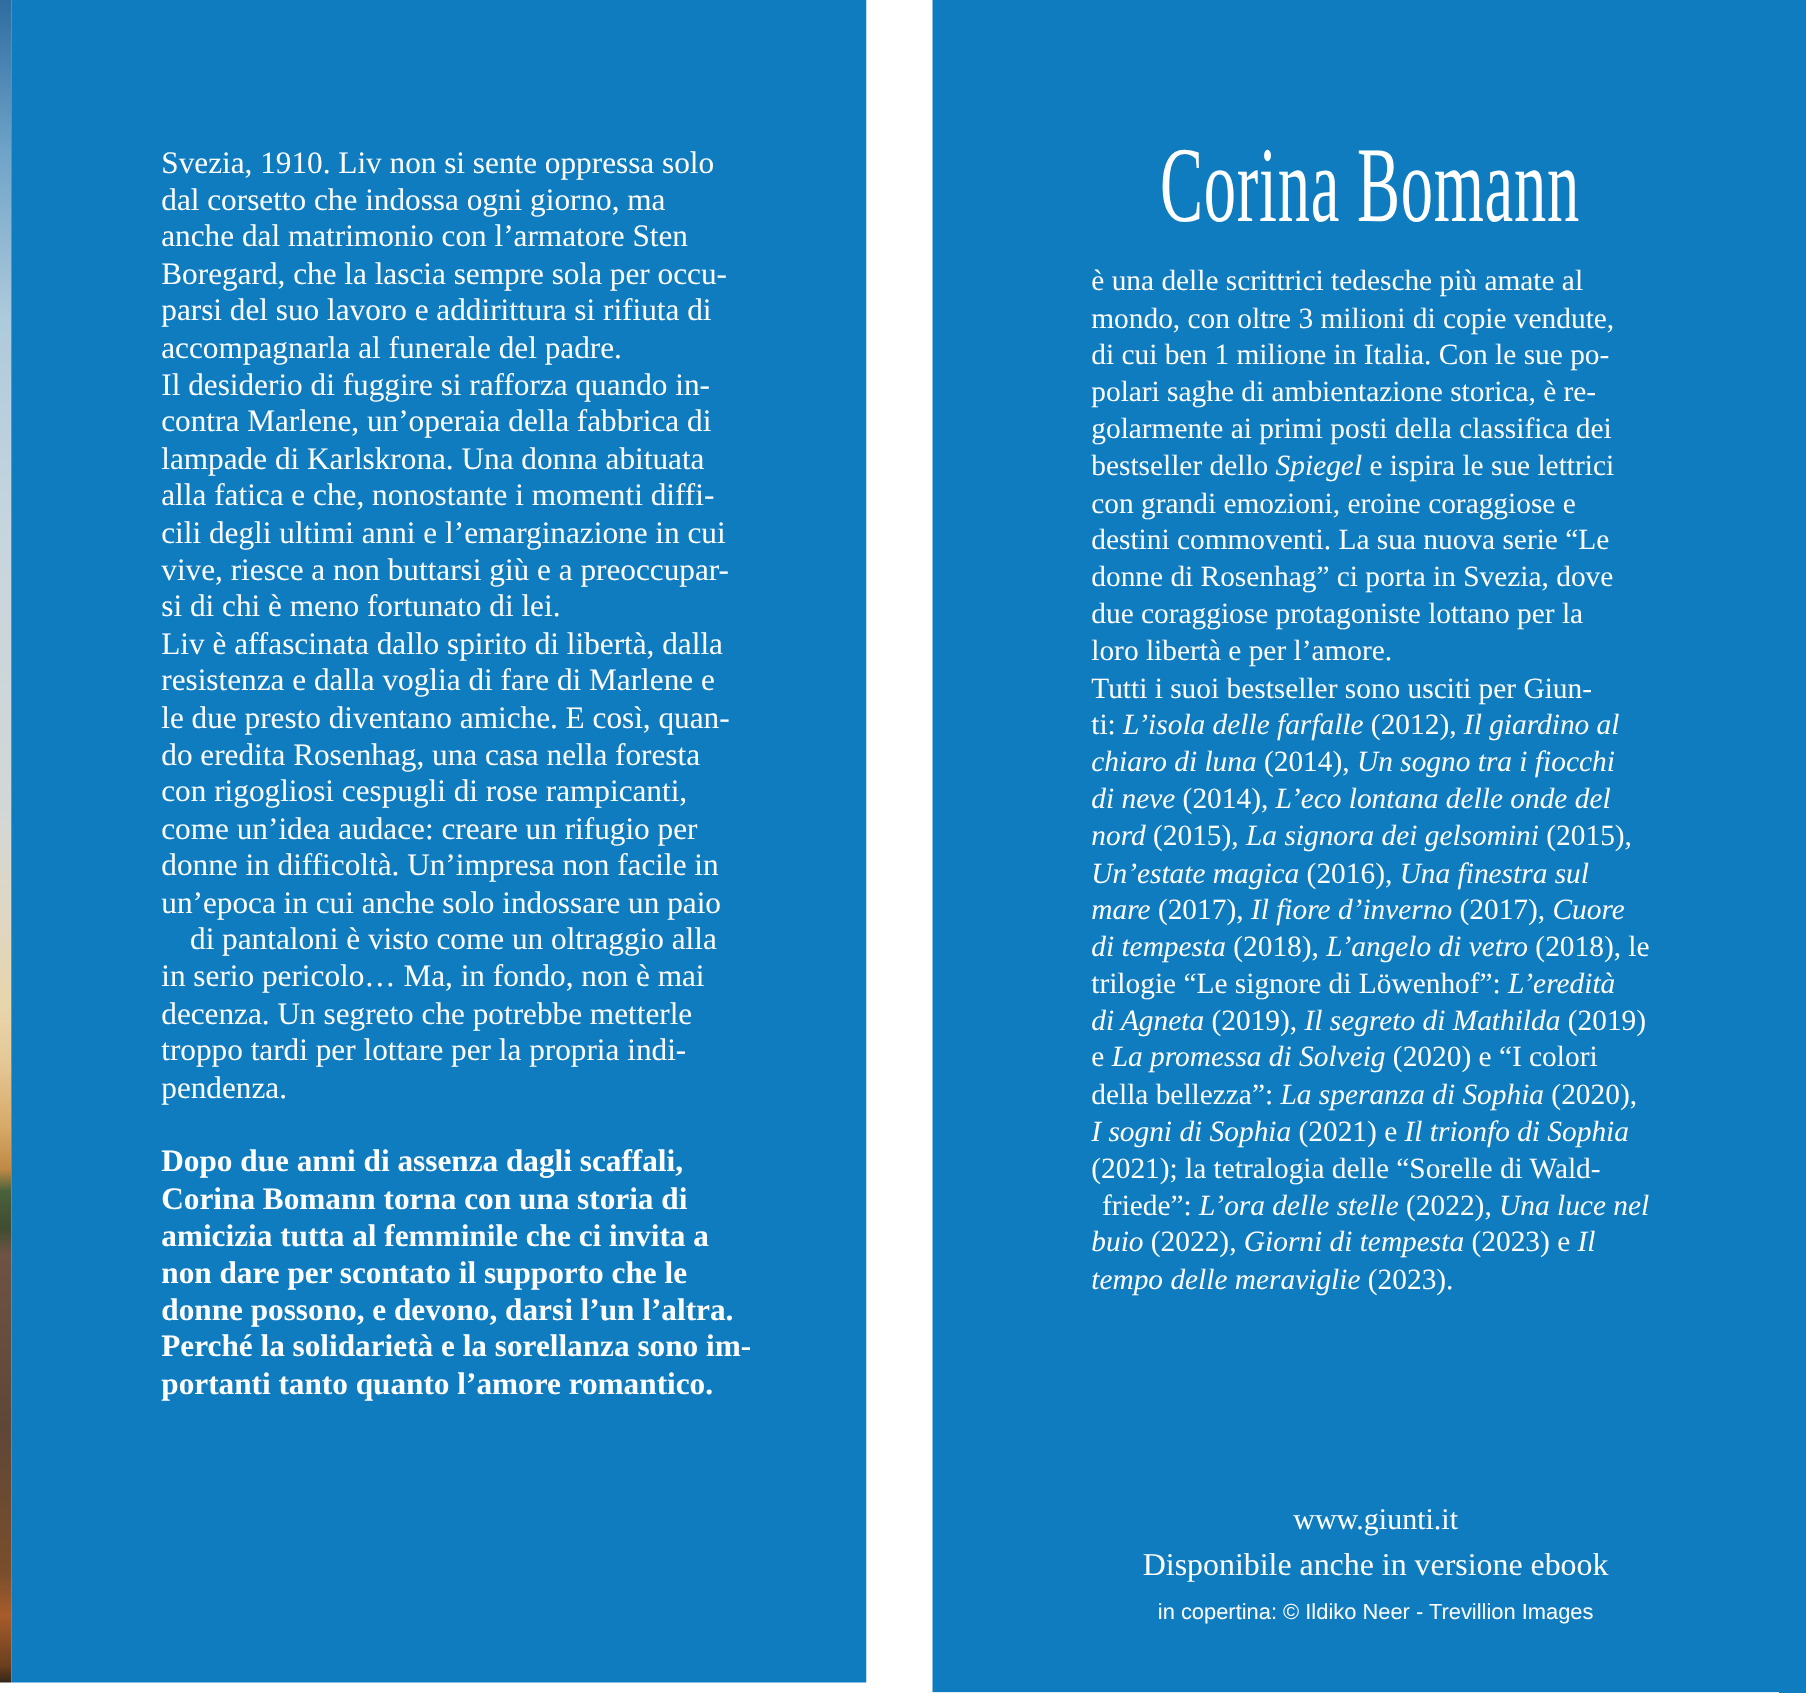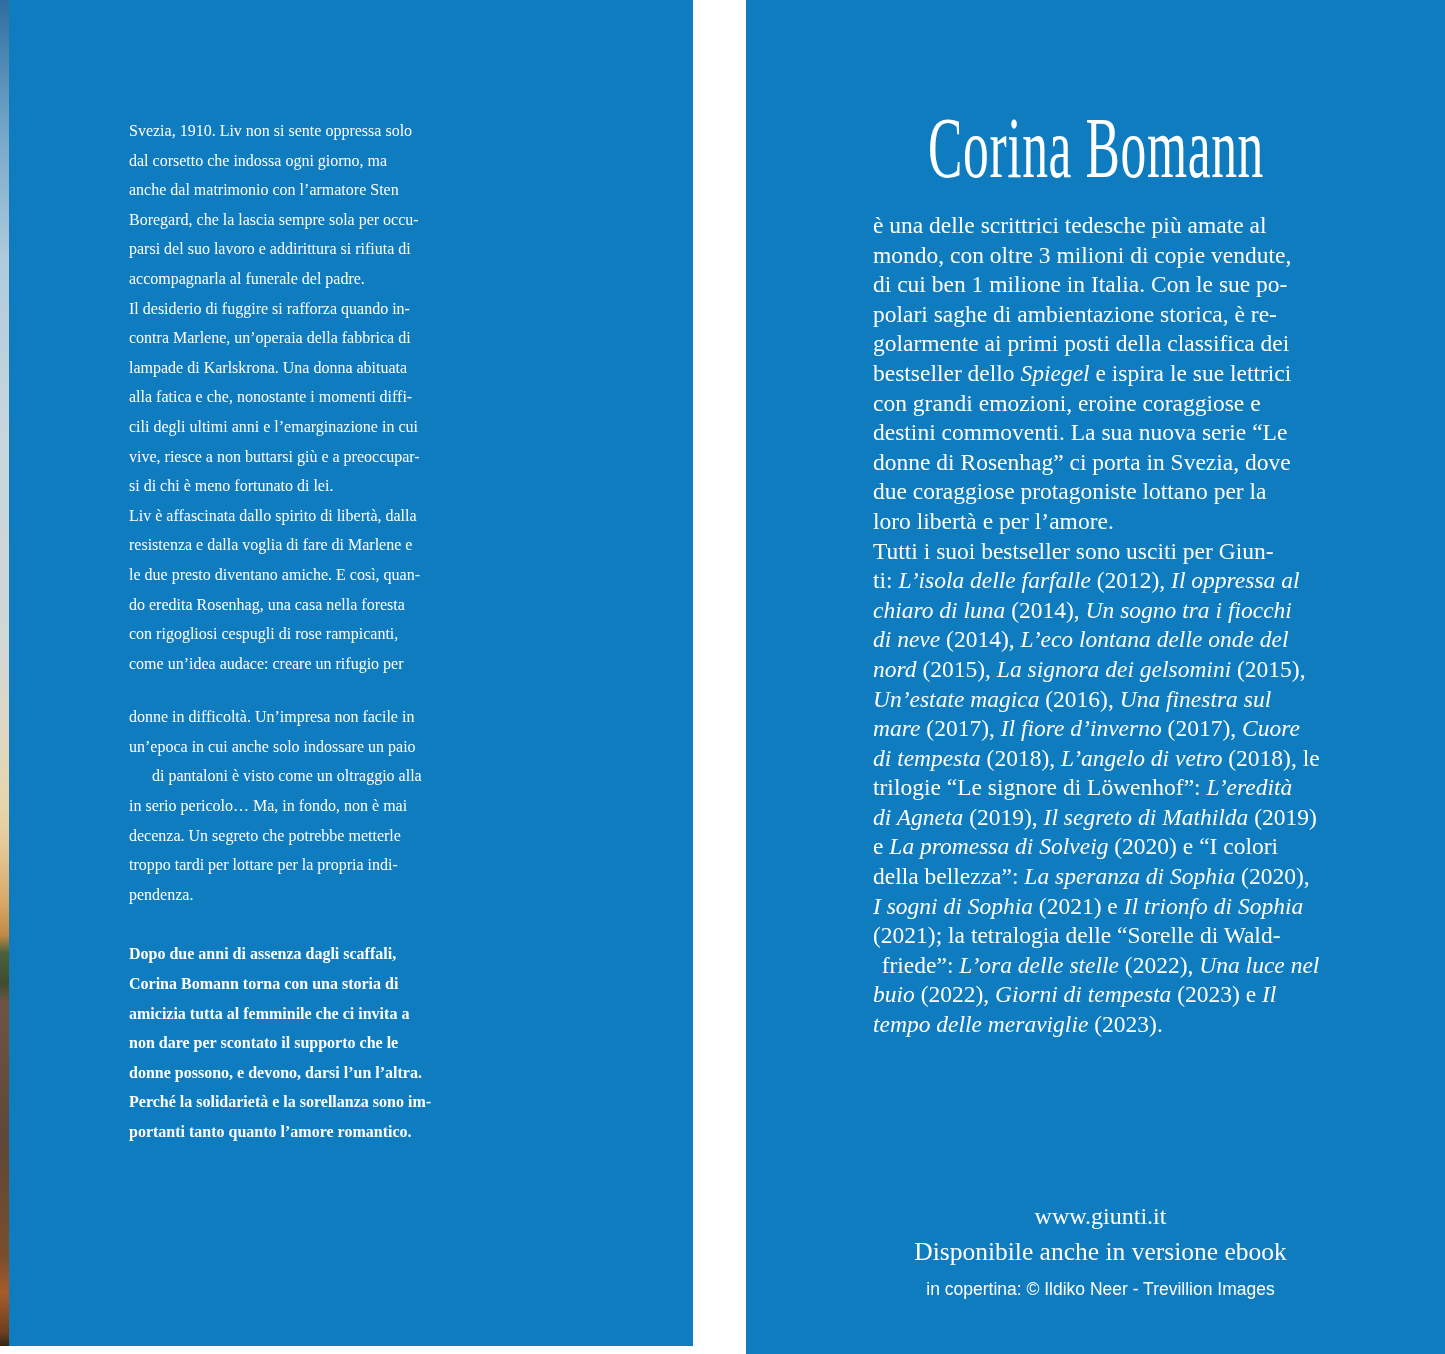--- a/index.html
+++ b/index.html
@@ -15,21 +15,21 @@
       #d2d7d6 48%, #ded7c4 54%, #e8d5ab 60%, #e5c897 63%,
       #d8a967 67%, #c08945 69.5%, #4a613c 70.8%, #3f4d2f 73%,
       #6d5442 74.5%, #5f4737 85%, #7a4e2c 93.5%, #a85c2b 96%,
       #6b3f1f 99%, #35261a 100%);
   }
   .panel { position:absolute; top:0; color:#ffffff; }
   .panel.left  { left:9px;   width:684px; height:1346px; }
   .panel.right { left:746px; width:699px; height:1354px; }
 
   .textblock { position:absolute; }
-  .left  .textblock { left:120px; top:116px; width:447px; font-size:16px; line-height:29.6px; }
+  .left  .textblock { left:120px; top:116px; width:447px; font-size:25px; line-height:29.6px; }
   .right .textblock { left:127px; top:211px; width:455px; font-size:23.5px; line-height:29.6px; }
 
   .para { margin:0; }
   .para.bold { font-weight:bold; }
   .para.gap  { margin-top:30px; }
   .pline { white-space:nowrap; text-align:left; }
 
   .title {
     position:absolute; top:105px; left:0; width:100%; margin:0;
     text-align:center; font-weight:normal; color:#ffffff;
@@ -70,21 +70,21 @@
           <div class="pline" style="word-spacing: 0px;">vive, riesce a non buttarsi giù e a preoccupar-</div>
           <div class="pline last">si di chi è meno fortunato di lei.</div>
         </div>
         <div class="para">
           <div class="pline" style="word-spacing: 0px;">Liv è affascinata dallo spirito di libertà, dalla</div>
           <div class="pline" style="word-spacing: 0px;">resistenza e dalla voglia di fare di Marlene e</div>
           <div class="pline" style="word-spacing: 0px;">le due presto diventano amiche. E così, quan-</div>
           <div class="pline" style="word-spacing: 0px;">do eredita Rosenhag, una casa nella foresta</div>
           <div class="pline" style="word-spacing: 0px;">con rigogliosi cespugli di rose rampicanti,</div>
           <div class="pline" style="word-spacing: 0px;">come un’idea audace: creare un rifugio per</div>
-          <div class="pline" style="word-spacing: 0px; margin-top: 24px;">donne in difficoltà. Un’impresa non facile in</div>
+          <div class="pline" style="word-spacing: 0px;">donne in difficoltà. Un’impresa non facile in</div>
           <div class="pline" style="word-spacing: 0px;">un’epoca in cui anche solo indossare un paio</div>
           <div class="pline" style="word-spacing: 0px; margin-left: 23px;">di pantaloni è visto come un oltraggio alla</div>
           <div class="pline" style="word-spacing: 0px;">in serio pericolo… Ma, in fondo, non è mai</div>
           <div class="pline" style="word-spacing: 0px;">decenza. Un segreto che potrebbe metterle</div>
           <div class="pline" style="word-spacing: 0px;">troppo tardi per lottare per la propria indi-</div>
           <div class="pline last">pendenza.</div>
         </div>
         <div class="para bold gap">
           <div class="pline" style="word-spacing: 0px;">Dopo due anni di assenza dagli scaffali,</div>
           <div class="pline" style="word-spacing: 0px;">Corina Bomann torna con una storia di</div>
@@ -109,21 +109,21 @@
           <div class="pline" style="word-spacing: 0px;">golarmente ai primi posti della classifica dei</div>
           <div class="pline" style="word-spacing: 0px;">bestseller dello <i>Spiegel</i> e ispira le sue lettrici</div>
           <div class="pline" style="word-spacing: 0px;">con grandi emozioni, eroine coraggiose e</div>
           <div class="pline" style="word-spacing: 0px;">destini commoventi. La sua nuova serie “Le</div>
           <div class="pline" style="word-spacing: 0px;">donne di Rosenhag” ci porta in Svezia, dove</div>
           <div class="pline" style="word-spacing: 0px;">due coraggiose protagoniste lottano per la</div>
           <div class="pline last">loro libertà e per l’amore.</div>
         </div>
         <div class="para">
           <div class="pline" style="word-spacing: 0px;">Tutti i suoi bestseller sono usciti per Giun-</div>
-          <div class="pline" style="word-spacing: 0px;">ti: <i>L’isola delle farfalle</i> (2012), <i>Il oppressa al</i></div>
+          <div class="pline" style="word-spacing: 0px;">ti: <i>L’isola delle farfalle</i> (2012), <i>Il giardino al</i></div>
           <div class="pline" style="word-spacing: 0px;"><i>chiaro di luna</i> (2014), <i>Un sogno tra i fiocchi</i></div>
           <div class="pline" style="word-spacing: 0px;"><i>di neve</i> (2014), <i>L’eco lontana delle onde del</i></div>
           <div class="pline" style="word-spacing: 0px;"><i>nord</i> (2015), <i>La signora dei gelsomini</i> (2015),</div>
           <div class="pline" style="word-spacing: 0px;"><i>Un’estate magica</i> (2016), <i>Una finestra sul</i></div>
           <div class="pline" style="word-spacing: 0px;"><i>mare</i> (2017), <i>Il fiore d’inverno</i> (2017), <i>Cuore</i></div>
           <div class="pline" style="word-spacing: 0px;"><i>di tempesta</i> (2018), <i>L’angelo di vetro</i> (2018), le</div>
           <div class="pline" style="word-spacing: 0px;">trilogie “Le signore di Löwenhof”: <i>L’eredità</i></div>
           <div class="pline" style="word-spacing: 0px;"><i>di Agneta</i> (2019), <i>Il segreto di Mathilda</i> (2019)</div>
           <div class="pline" style="word-spacing: 0px;">e <i>La promessa di Solveig</i> (2020) e “I colori</div>
           <div class="pline" style="word-spacing: 0px;">della bellezza”: <i>La speranza di Sophia</i> (2020),</div>

